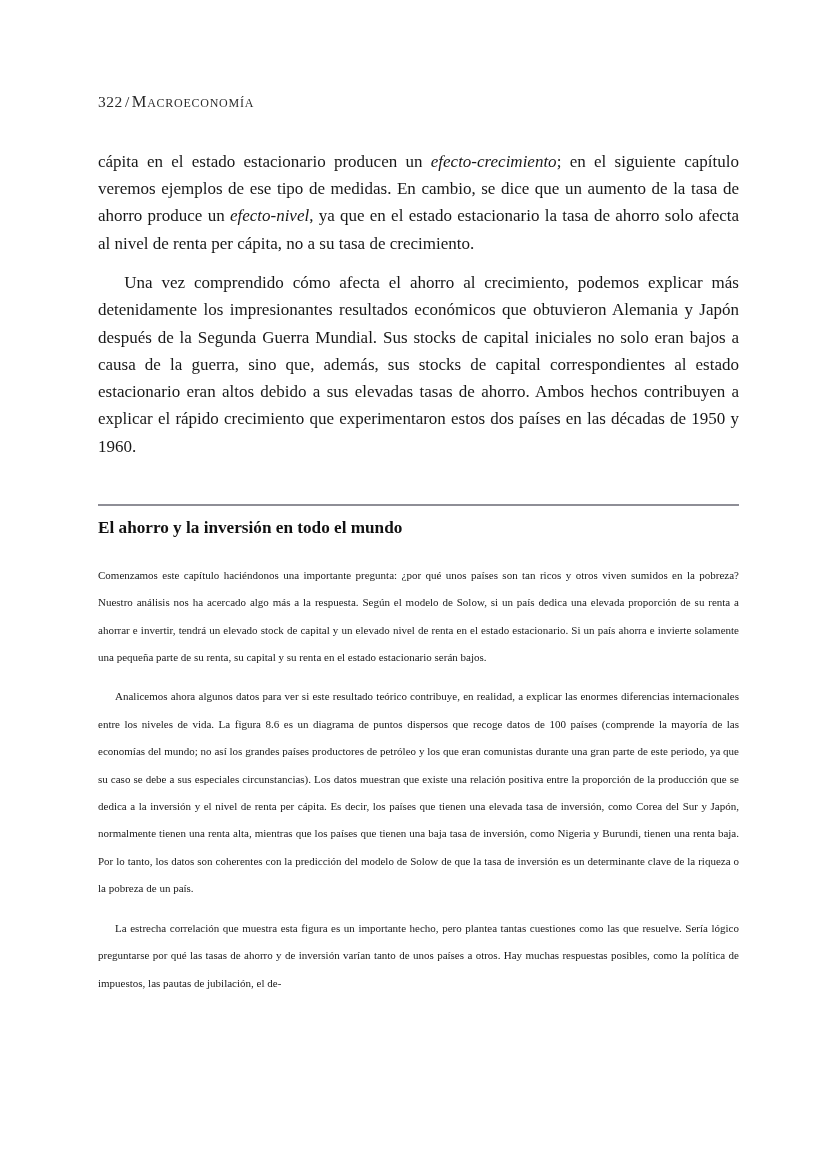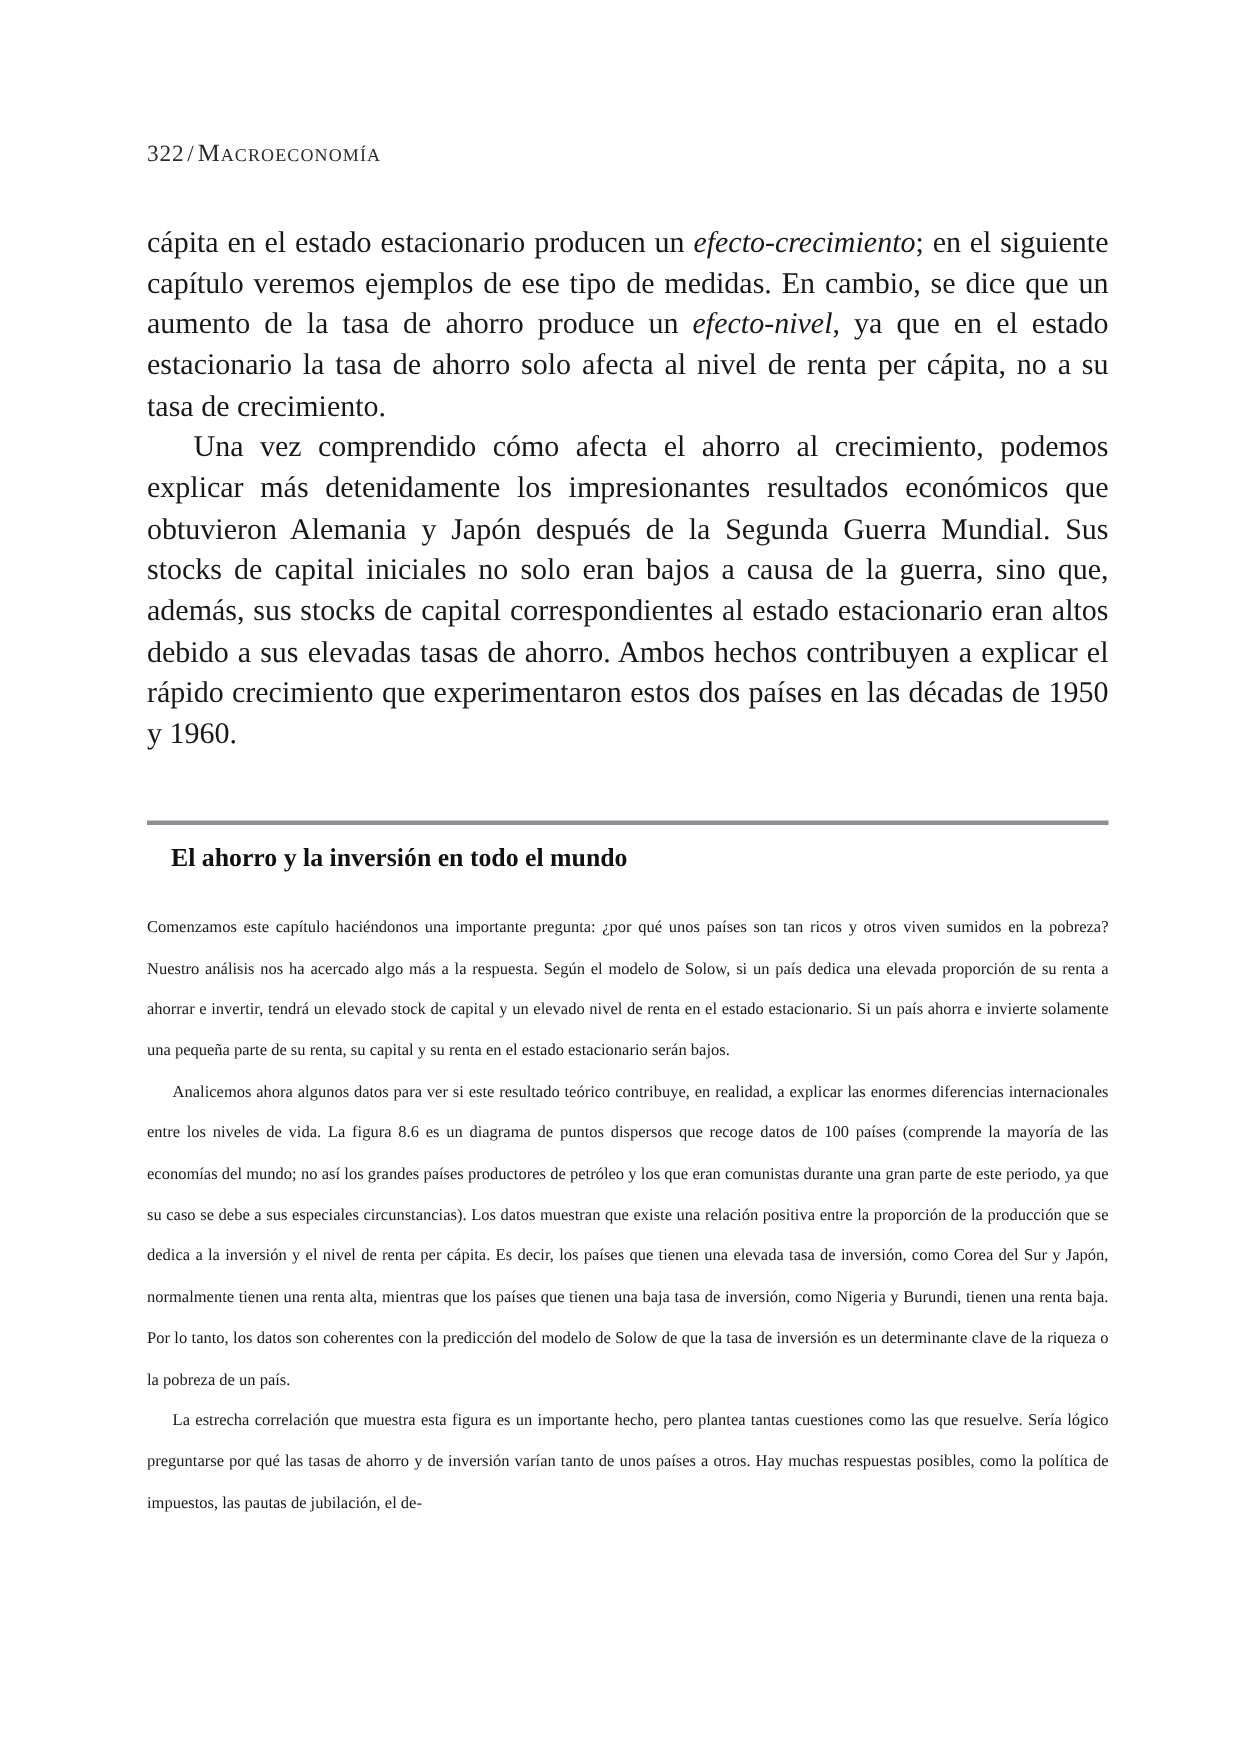--- a/index.html
+++ b/index.html
@@ -48,32 +48,32 @@
   }
   .running-head .booktitle {
     font-variant: small-caps;
     font-size: 16.5px;
     letter-spacing: 0.045em;
   }
 
   
   p.body {
     margin: 0;
-    font-size: 20px;
+    font-size: 17px;
     line-height: 27.3px;
     text-align: justify;
     text-justify: inter-word;
     hyphens: manual;
     color: #181818;
   }
   p.body.indent {
     text-indent: 1.55em;
   }
   p.body + p.body {
-    margin-top: 0;
+    margin-top: 12px;
   }
   em.it {
     font-style: italic;
   }
 
   
   .case-block {
     margin-top: 44px;
   }
   .case-kicker {
@@ -89,21 +89,21 @@
     width: 100%;
     height: 2.4px;
     background: #8e8e96;
     margin: 0 0 11px 0;
   }
   .case-subhead {
     font-size: 17.2px;
     font-weight: 700;
     color: #111111;
     line-height: 1.3;
-    margin: 0 0 22px 16px;
+    margin: 0 0 22px 0;
   }
 
   .case-body p.body {
     font-size: 11px;
     line-height: 27.4px;
   }
 </style>
 </head>
 <body>
 

